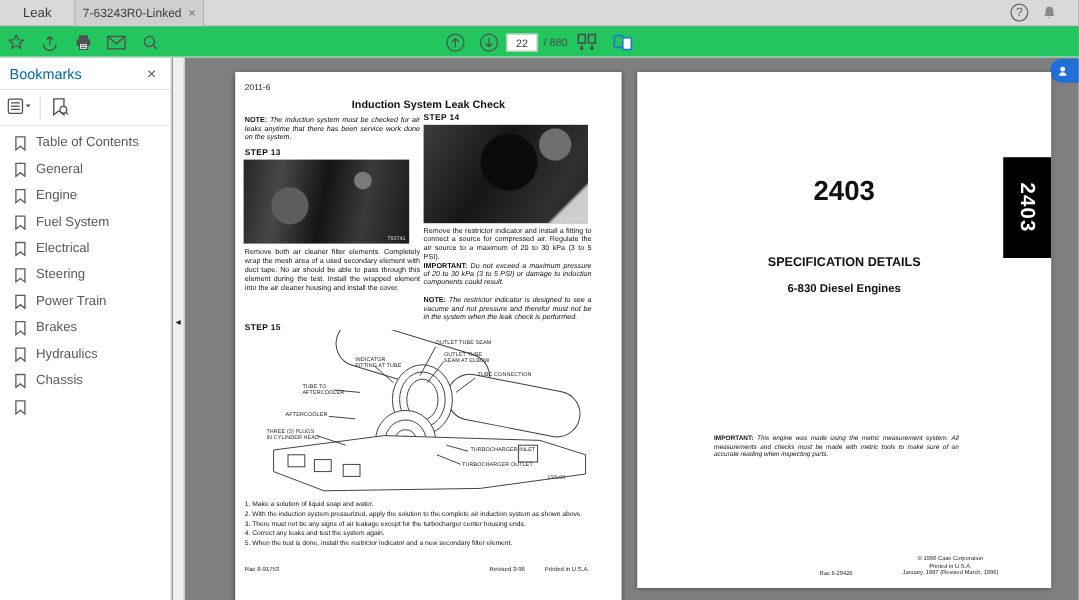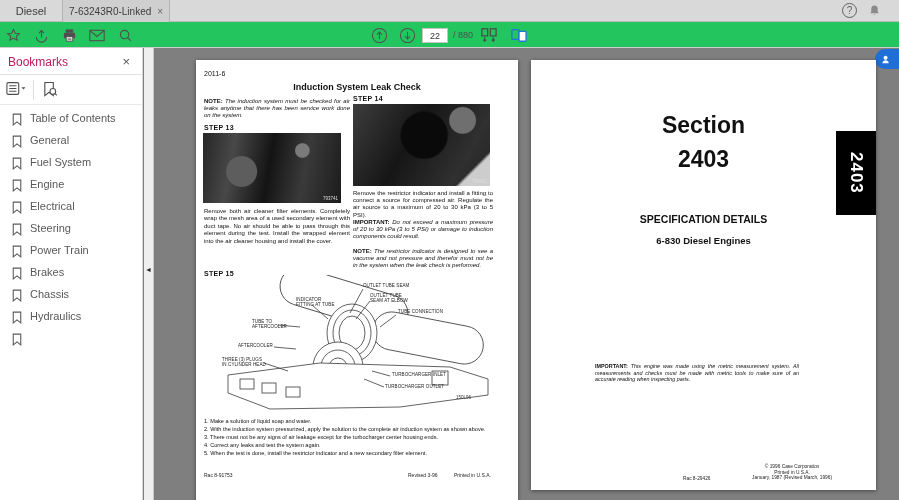--- a/index.html
+++ b/index.html
@@ -19,27 +19,27 @@
   #toolbar { position:absolute; left:0; top:22px; width:899px; height:26px; background:#22c55e; border-bottom:1px solid #cfcfcf; }
   .tool-icon { position:absolute; top:4px; width:18px; height:18px; color:#4f4f4f; display:flex; align-items:center; justify-content:center; }
   .tool-icon svg { display:block; }
   #page-input { position:absolute; left:422px; top:6px; width:26px; height:15px; border:1px solid #c4c4c4; background:#fff; font-size:9px; text-align:center; color:#333; font-family:"Liberation Sans",sans-serif; }
   #page-total { position:absolute; left:453px; top:8px; font-size:9px; color:#4f4f4f; }
   #float-blue-btn { position:absolute; right:-10px; top:27px; width:34px; height:20px; background:#1f6fd6; border-radius:10px; display:flex; align-items:center; padding-left:6px; color:#fff; }
 
   
   #sidebar { position:absolute; left:0; top:48px; width:143px; height:452px; background:#ffffff; border-right:1px solid #d6d6d6; }
   #sidebar-header { position:absolute; left:0; top:0; width:100%; height:27px; border-bottom:1px solid #e2e2e2; }
-  #sidebar-title { position:absolute; left:8px; top:7px; font-size:12px; color:#be185d; }
+  #sidebar-title { position:absolute; left:8px; top:7px; font-size:12px; color:#0369a1; }
   #sidebar-close { position:absolute; right:12px; top:6px; font-size:13px; color:#585858; cursor:default; }
   #sidebar-tools { position:absolute; left:0; top:27px; width:100%; height:30px; border-bottom:1px solid #e9e9e9; }
   #sidebar-tools .sep { position:absolute; left:33px; top:5px; width:1px; height:20px; background:#ddd; }
   .side-tool { position:absolute; top:6px; color:#4f4f4f; }
   #bm-list { position:absolute; left:0; top:60px; width:100%; }
-  .bm-item { position:relative; display:flex; align-items:flex-start; padding:4px 4px 4px 12px; cursor:default; }
+  .bm-item { position:relative; display:flex; align-items:center; padding:4px 4px 4px 12px; cursor:default; }
   .bm-item svg { flex:0 0 auto; margin-top:1px; }
   .bm-label { font-size:11px; color:#585858; margin-left:8px; line-height:13px; }
 
   
   #gutter { position:absolute; left:144px; top:48px; width:10px; height:452px; background:#efefef; border-right:1px solid #c9c9c9; }
   #gutter-handle { position:absolute; left:1px; top:218px; font-size:7px; color:#222; cursor:default; }
 
   
   .doc-page { position:absolute; background:#fff; box-shadow:0 1px 4px rgba(0,0,0,0.45); overflow:hidden; }
   #left-page { left:196px; top:60px; width:322px; height:444px; }
@@ -96,21 +96,21 @@
   #rp-important { left:64px; top:303px; width:204px; font-size:5.4px; line-height:6.6px; text-align:justify; }
   #rp-footer-left { left:152px; top:416px; font-size:4.8px; color:#222; }
   #rp-footer-right { right:44px; top:404px; font-size:4.8px; line-height:5.6px; text-align:center; color:#222; }
 </style>
 </head>
 <body>
 
 <div id="app">
 
   <div id="tabbar">
-    <div id="tools-tab">Diesel</div>
+    <div id="tools-tab">Leak</div>
     <div id="doc-tab">
       <span class="tab-label">7-63243R0-Linked ...</span>
       <span class="tab-close">×</span>
     </div>
     <div class="tb-right-icon" id="help-icon">?</div>
     <div class="tb-right-icon" style="right:16px;">
       <svg width="13" height="13" viewBox="0 0 14 14">
           <path d="M7 1.5c-2.2 0-3.5 1.6-3.5 3.8v3L2.3 10h9.4l-1.2-1.7v-3C10.5 3.1 9.2 1.5 7 1.5z" fill="#8a8a8a"></path>
           <path d="M5.8 11.2a1.3 1.3 0 0 0 2.4 0z" fill="#8a8a8a"></path>
         </svg>
@@ -217,32 +217,32 @@
       <div class="bm-item">
           <svg width="10" height="13" viewBox="0 0 12 15">
             <path d="M1.5 1h9v13l-4.5-3.6L1.5 14z" fill="none" stroke="#5a5a5a" stroke-width="1.3"></path>
           </svg>
           <span class="bm-label">General</span>
         </div>
       <div class="bm-item">
           <svg width="10" height="13" viewBox="0 0 12 15">
             <path d="M1.5 1h9v13l-4.5-3.6L1.5 14z" fill="none" stroke="#5a5a5a" stroke-width="1.3"></path>
           </svg>
+          <span class="bm-label">Engine</span>
+        </div>
+      <div class="bm-item">
+          <svg width="10" height="13" viewBox="0 0 12 15">
+            <path d="M1.5 1h9v13l-4.5-3.6L1.5 14z" fill="none" stroke="#5a5a5a" stroke-width="1.3"></path>
+          </svg>
           <span class="bm-label">Fuel System</span>
         </div>
       <div class="bm-item">
           <svg width="10" height="13" viewBox="0 0 12 15">
             <path d="M1.5 1h9v13l-4.5-3.6L1.5 14z" fill="none" stroke="#5a5a5a" stroke-width="1.3"></path>
           </svg>
-          <span class="bm-label">Engine</span>
-        </div>
-      <div class="bm-item">
-          <svg width="10" height="13" viewBox="0 0 12 15">
-            <path d="M1.5 1h9v13l-4.5-3.6L1.5 14z" fill="none" stroke="#5a5a5a" stroke-width="1.3"></path>
-          </svg>
           <span class="bm-label">Electrical</span>
         </div>
       <div class="bm-item">
           <svg width="10" height="13" viewBox="0 0 12 15">
             <path d="M1.5 1h9v13l-4.5-3.6L1.5 14z" fill="none" stroke="#5a5a5a" stroke-width="1.3"></path>
           </svg>
           <span class="bm-label">Steering</span>
         </div>
       <div class="bm-item">
           <svg width="10" height="13" viewBox="0 0 12 15">
@@ -253,27 +253,27 @@
       <div class="bm-item">
           <svg width="10" height="13" viewBox="0 0 12 15">
             <path d="M1.5 1h9v13l-4.5-3.6L1.5 14z" fill="none" stroke="#5a5a5a" stroke-width="1.3"></path>
           </svg>
           <span class="bm-label">Brakes</span>
         </div>
       <div class="bm-item">
           <svg width="10" height="13" viewBox="0 0 12 15">
             <path d="M1.5 1h9v13l-4.5-3.6L1.5 14z" fill="none" stroke="#5a5a5a" stroke-width="1.3"></path>
           </svg>
+          <span class="bm-label">Hydraulics</span>
+        </div>
+      <div class="bm-item">
+          <svg width="10" height="13" viewBox="0 0 12 15">
+            <path d="M1.5 1h9v13l-4.5-3.6L1.5 14z" fill="none" stroke="#5a5a5a" stroke-width="1.3"></path>
+          </svg>
           <span class="bm-label">Chassis</span>
-        </div>
-      <div class="bm-item">
-          <svg width="10" height="13" viewBox="0 0 12 15">
-            <path d="M1.5 1h9v13l-4.5-3.6L1.5 14z" fill="none" stroke="#5a5a5a" stroke-width="1.3"></path>
-          </svg>
-          <span class="bm-label">Hydraulics</span>
         </div>
       <div class="bm-item">
           <svg width="10" height="13" viewBox="0 0 12 15">
             <path d="M1.5 1h9v13l-4.5-3.6L1.5 14z" fill="none" stroke="#5a5a5a" stroke-width="1.3"></path>
           </svg>
         </div>
     </div>
   </div>
   <div id="gutter">
     <span id="gutter-handle">◄</span>
@@ -355,21 +355,20 @@
       <div>4.  Correct any leaks and test the system again.</div>
       <div>5.  When the test is done, install the restrictor indicator and a new secondary filter element.</div>
     </div>
 
     <div class="lp-abs lp-footer" id="lp-footer-left">Rac 8-91753</div>
     <div class="lp-abs lp-footer" id="lp-footer-center">Revised 3-96</div>
     <div class="lp-abs lp-footer" id="lp-footer-right">Printed in U.S.A.</div>
   </div>
 
   <div class="doc-page" id="right-page">
-    <div class="rp-abs" id="rp-section-word">Section</div>
     <div class="rp-abs" id="rp-section-num">2403</div>
     <div class="rp-abs" id="rp-tab">
       <span>2403</span>
     </div>
     <div class="rp-abs" id="rp-spec-title">SPECIFICATION DETAILS</div>
     <div class="rp-abs" id="rp-spec-sub">6-830 Diesel Engines</div>
     <div class="rp-abs" id="rp-important">
       <b>IMPORTANT:</b>
       <i>This engine was made using the metric measurement system. All measurements and checks must be made with metric tools to make sure of an accurate reading when inspecting parts.</i>
     </div>

